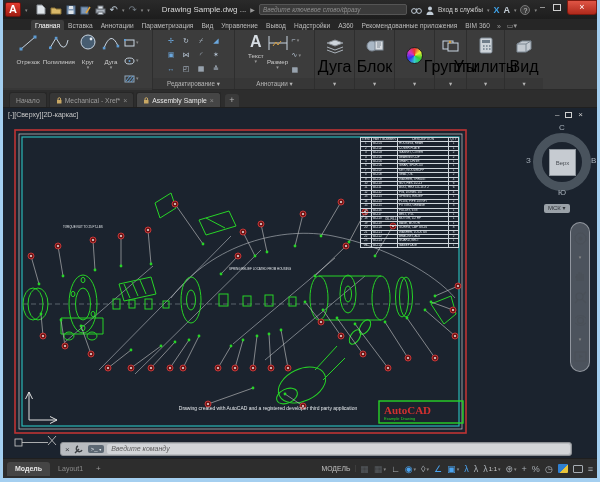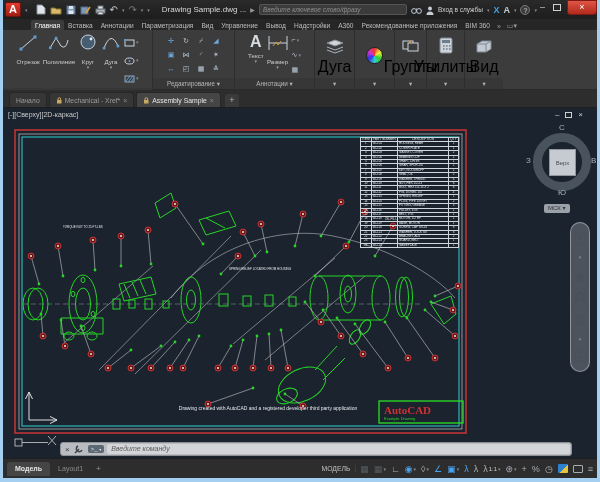--- a/index.html
+++ b/index.html
@@ -323,20 +323,33 @@
     <div class="panel" style="width:40px">
       <div class="panel-body" style="flex-direction:column;align-items:center">
         <span class="cicon">
             <svg width="20" height="16">
               <path d="M2,5 l8,-3 l8,3 l-8,3 z" fill="#cfd6dd" stroke="#8a9097"></path>
               <path d="M2,9 l8,3 l8,-3" fill="none" stroke="#aab2ba"></path>
               <path d="M2,12 l8,3 l8,-3" fill="none" stroke="#aab2ba"></path>
             </svg>
           </span>
         <span class="blabel">Дуга</span>
+      </div>
+      <div class="panel-strip">▾</div>
+    </div>
+    <div class="panel" style="width:40px">
+      <div class="panel-body" style="flex-direction:column;align-items:center">
+        <span class="cicon">
+            <svg width="20" height="16">
+              <circle cx="7" cy="8" r="5" fill="#aab8c6" stroke="#7d8893"></circle>
+              <rect x="10" y="3" width="8" height="9" fill="#d9dde2" stroke="#7d8893"></rect>
+              <path d="M12,5 h4 M12,7 h4 M12,9 h3" stroke="#7d8893"></path>
+            </svg>
+          </span>
+        <span class="blabel">Блок</span>
       </div>
       <div class="panel-strip">▾</div>
     </div>
     <div class="panel" style="width:40px">
       <div class="panel-body" style="flex-direction:column;align-items:center">
         <span class="cicon">
             <span class="colwheel"></span>
           </span>
       </div>
       <div class="panel-strip">▾</div>

